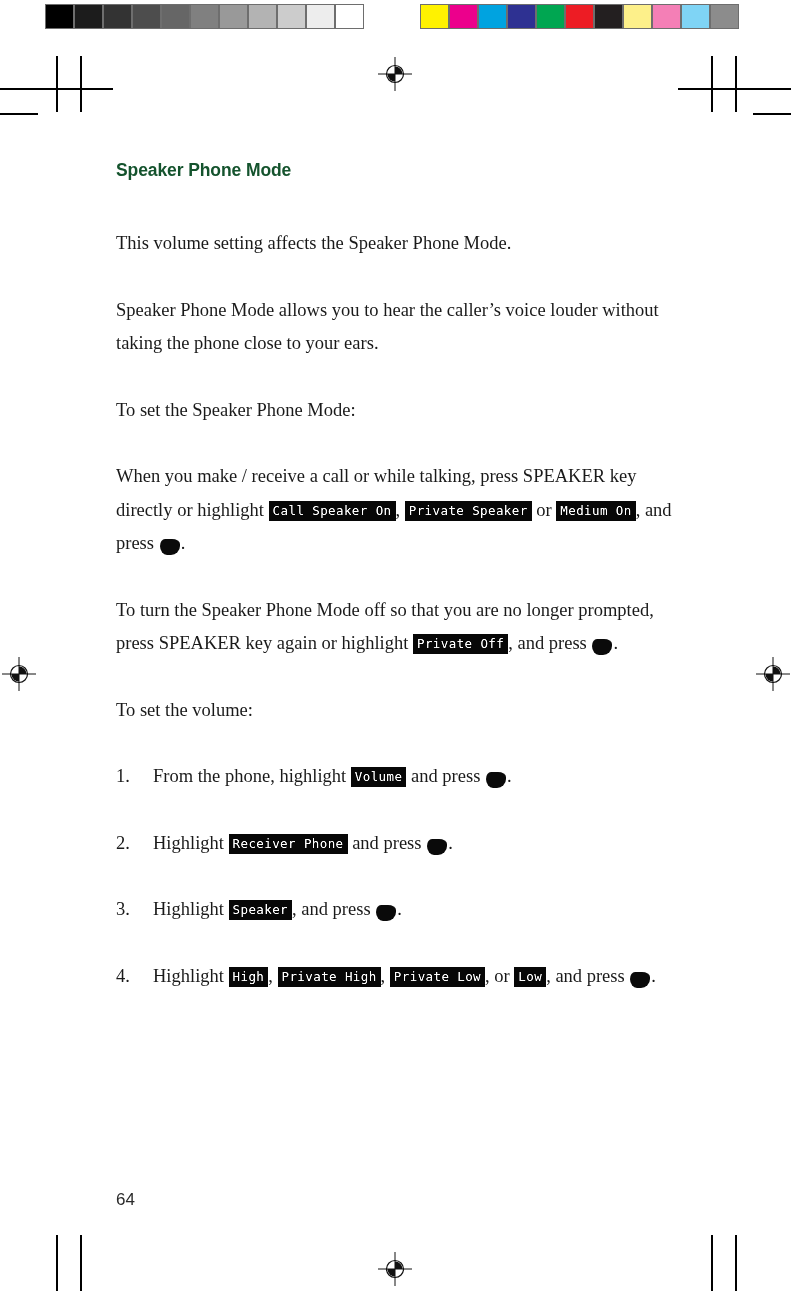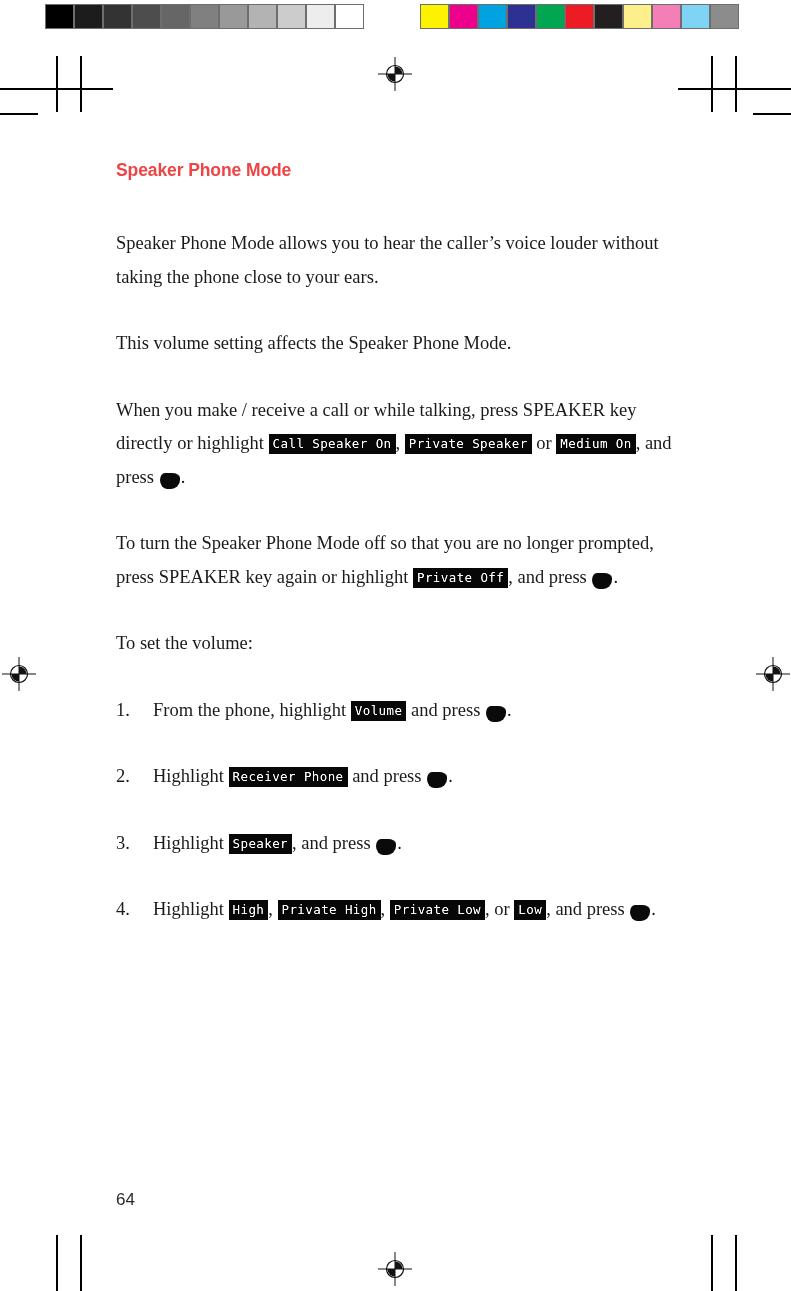--- a/index.html
+++ b/index.html
@@ -57,21 +57,21 @@
   .reg-target svg { display: block; }
 
   
   #page-content {
     position: absolute;
     left: 116px;
     top: 160px;
     width: 560px;
   }
   #page-title {
-    color: #ef4444;
+    color: #14532d;
     font-family: "Liberation Sans", "DejaVu Sans", sans-serif;
     font-size: 17.5px;
     font-weight: bold;
     letter-spacing: -0.1px;
     margin: 0 0 46px 0;
   }
   .para {
     font-size: 18.5px;
     line-height: 33.5px;
     color: #1a1a1a;
@@ -238,24 +238,25 @@
     <circle cx="17" cy="17" r="8.5" fill="none" stroke="#111" stroke-width="1.2"></circle>
     <path d="M17 9.5 A7.5 7.5 0 0 1 24.5 17 L17 17 Z" fill="#111"></path>
     <path d="M17 24.5 A7.5 7.5 0 0 1 9.5 17 L17 17 Z" fill="#111"></path>
   </svg>
 </div>
 
 <div id="page-content">
 
   <h1 id="page-title">Speaker Phone Mode</h1>
 
+  <p class="para">This volume setting affects the Speaker Phone Mode.</p>
+
   <p class="para">Speaker Phone Mode allows you to hear the caller’s voice louder without taking the phone close to your ears.</p>
 
-  <p class="para">This volume setting affects the Speaker Phone Mode.</p>
-
+  <p class="para">To set the Speaker Phone Mode:</p>
 
   <p class="para">
     <span>When you make / receive a call or while talking, press SPEAKER key directly or highlight </span><span class="lcd">Call Speaker On</span><span>, </span><span class="lcd">Private Speaker</span><span> or </span><span class="lcd">Medium On</span><span>, and press </span><span class="okkey"><span class="okbody"></span><span class="oktext">OK</span></span><span>.</span>
   </p>
 
   <p class="para">
     <span>To turn the Speaker Phone Mode off so that you are no longer prompted, press SPEAKER key again or highlight </span><span class="lcd">Private Off</span><span>, and press </span><span class="okkey"><span class="okbody"></span><span class="oktext">OK</span></span><span>.</span>
   </p>
 
   <p class="para">To set the volume:</p>

